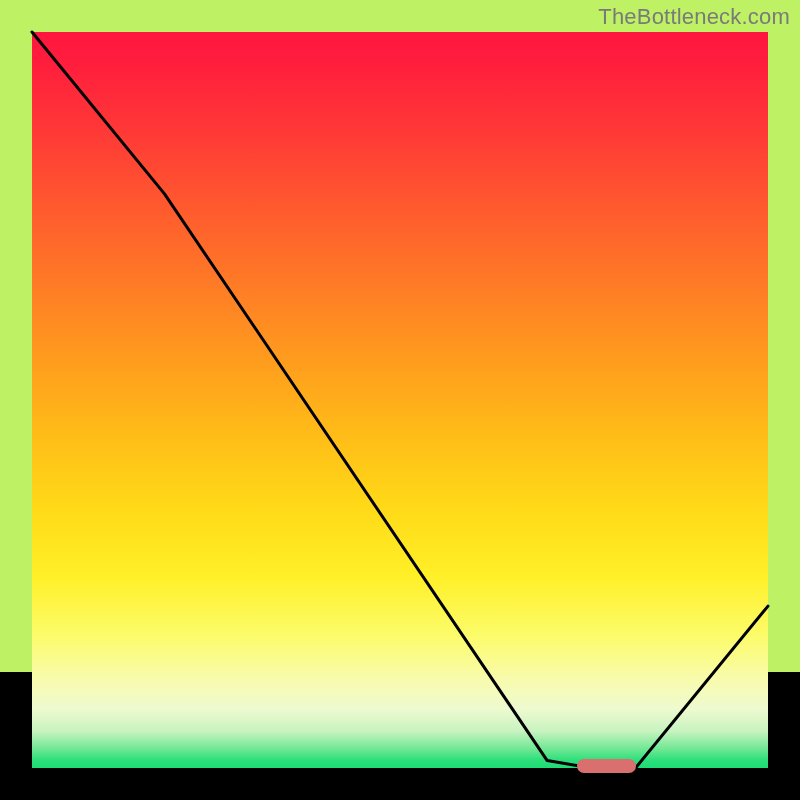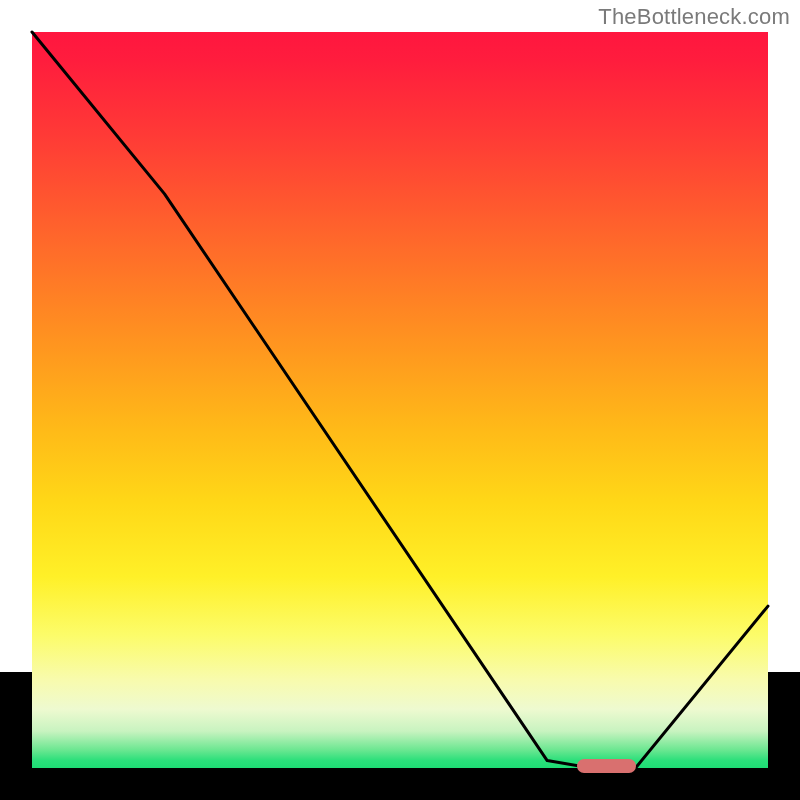--- a/index.html
+++ b/index.html
@@ -10,21 +10,21 @@
     background: #000;
     overflow: hidden;
     font-family: Arial, Helvetica, sans-serif;
   }
   .frame {
     position: absolute;
     left: 0;
     top: 0;
     width: 800px;
     height: 672px;
-    background: #ffffff;
+    background: #bef264;
   }
   .plot-area {
     position: absolute;
     left: 32px;
     top: 32px;
     width: 736px;
     height: 736px;
     
     background: linear-gradient(to bottom,
       #ff163f 0%,

